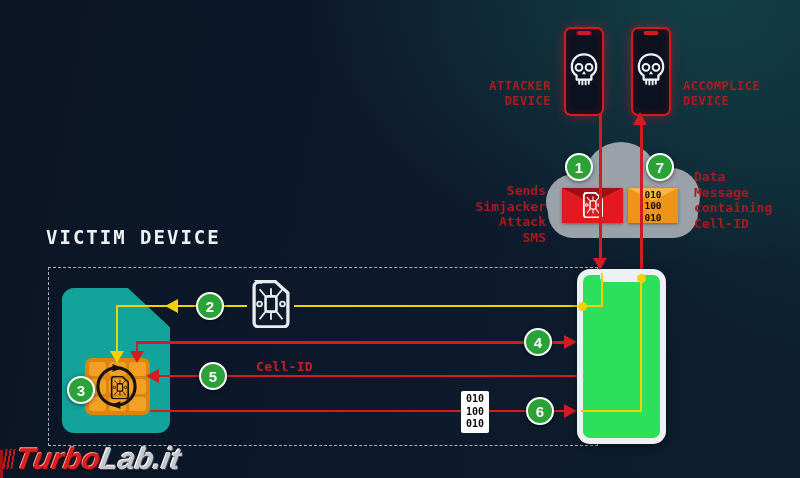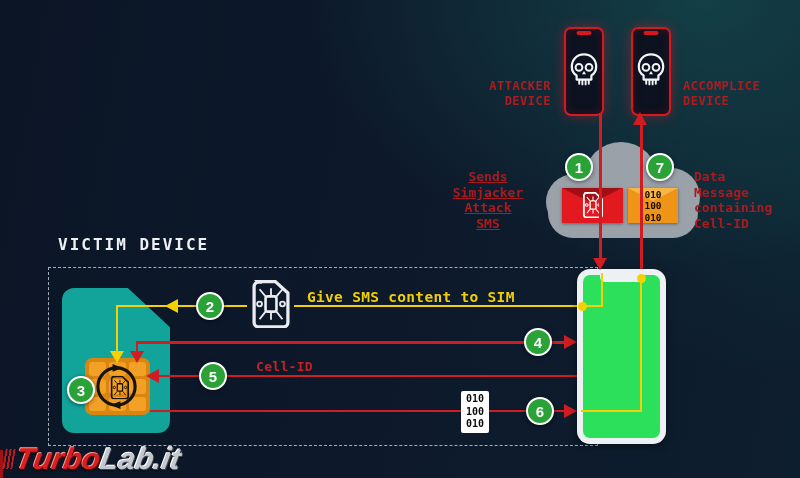--- a/index.html
+++ b/index.html
@@ -63,22 +63,22 @@
   .fl-red{color:#c62023;font-size:14px;}
   .fl-red2{color:#c62023;font-size:13px;}
 
   
   .step{position:absolute;width:28px;height:28px;box-sizing:border-box;border-radius:50%;
     background:#2aa237;border:2px solid #fff;color:#fff;
     font:bold 15px "Liberation Sans",sans-serif;display:flex;align-items:center;justify-content:center;
     box-shadow:0 1px 4px rgba(0,0,0,.5);z-index:8;}
 
   
-  .title{position:absolute;left:46px;top:235px;color:#eef1f4;font-weight:bold;
-    font-size:16px;letter-spacing:2px;z-index:3;margin-left:12px;}
+  .title{position:absolute;left:46px;top:226px;color:#eef1f4;font-weight:bold;
+    font-size:19px;letter-spacing:2px;z-index:3;}
   .dashedbox{position:absolute;left:48px;top:267px;width:550px;height:179px;
     border:1.5px dashed rgba(205,212,220,.8);box-sizing:border-box;z-index:1;}
   .simcard-big{position:absolute;left:62px;top:288px;width:108px;height:145px;
     background:#12a39a;border-radius:12px;
     clip-path:polygon(0 0,61% 0,100% 27%,100% 100%,0 100%);z-index:2;}
   .chip{position:absolute;left:85px;top:358px;width:65px;height:57px;box-sizing:border-box;
     background:#d98510;border-radius:7px;padding:4px;display:grid;
     grid-template-columns:1fr 1fr 1fr;grid-template-rows:1fr 1fr 1fr;gap:3px;z-index:3;}
   .chip i{background:#f2a026;border-radius:3px;}
   .cycle{position:absolute;left:93px;top:363px;color:#17130b;z-index:4;}
@@ -168,21 +168,21 @@
     <svg width="20" height="26">
         <use href="#simglyph"></use>
       </svg>
   </div>
   <div class="envelope env-orange">
     <span class="flap"></span>
     <div class="bits pre">010
 100
 010</div>
   </div>
-  <div class="cloudtext pre" style="left:430px;top:169px;width:116px;text-align:center;text-decoration:underline;">Sends
+  <div class="cloudtext pre" style="left:430px;top:183px;width:116px;text-align:right;">Sends
 Simjacker
 Attack
 SMS</div>
   <div class="cloudtext pre" style="left:694px;top:169px;width:104px;">Data
 Message
 containing
 Cell-ID</div>
 
   <div class="vline red" style="left:599px;top:113px;height:146px;z-index:5;"></div>
   <div class="arr arr-d red" style="left:592.5px;top:258px;z-index:6;"></div>
@@ -208,21 +208,20 @@
       <i></i>
   </div>
   <svg class="cycle" width="47" height="47">
       <use href="#cycleglyph"></use>
     </svg>
 
   <div class="hline yellow" style="left:117px;top:304.8px;width:460px;"></div>
   <div class="arr arr-l yellow" style="left:165px;top:299px;"></div>
   <div class="vline yellow" style="left:115.7px;top:305px;height:48px;"></div>
   <div class="arr arr-d yellow" style="left:109.7px;top:351px;"></div>
-  <div class="flowlabel fl-yellow" style="left:307px;top:289px;">Give SMS content to SIM</div>
   <div class="simicon-line">
     <svg width="38" height="48">
         <use href="#simglyph"></use>
       </svg>
   </div>
 
   <div class="hline red" style="left:137px;top:341px;width:428px;"></div>
   <div class="vline red" style="left:135.7px;top:341px;height:12px;"></div>
   <div class="arr arr-d red" style="left:129.7px;top:351px;"></div>
   <div class="arr arr-r red" style="left:564px;top:335px;"></div>

